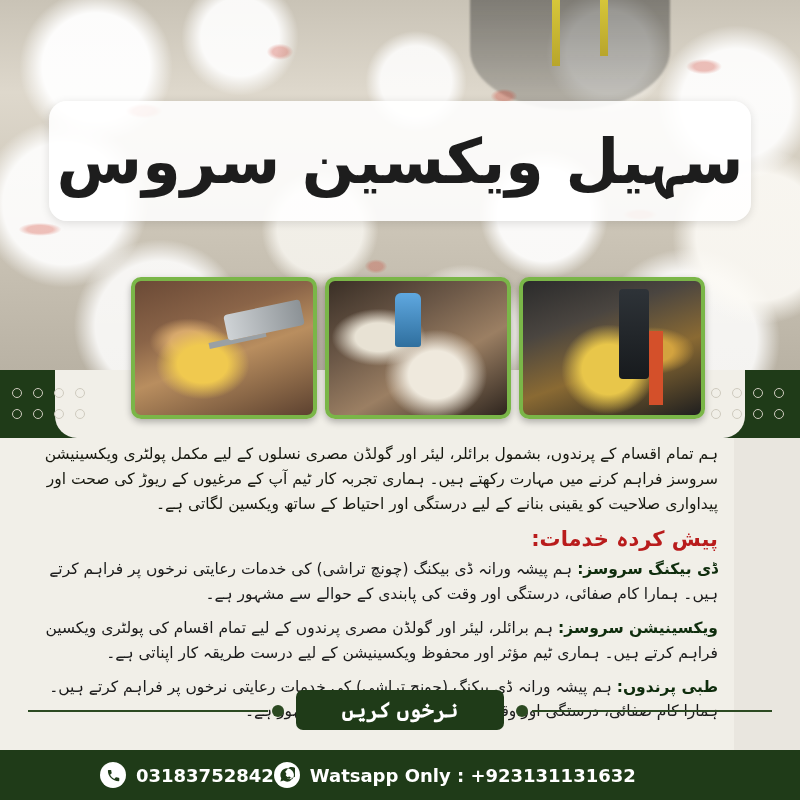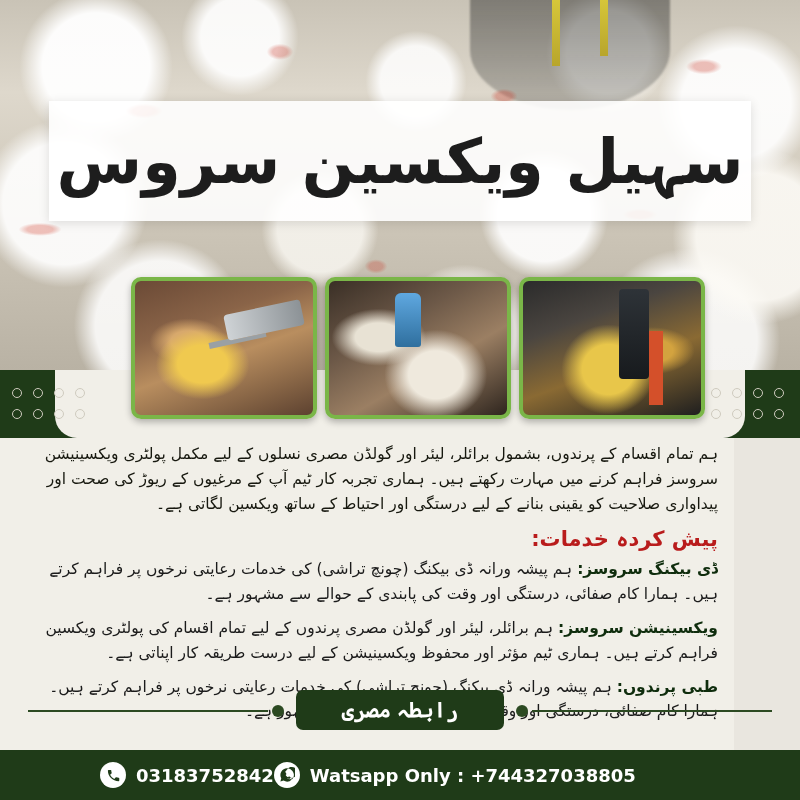--- a/index.html
+++ b/index.html
@@ -72,21 +72,21 @@
   .feeder-hanger.two { left: 600px; height: 60px; }
 
   
   .title-plate {
     position: absolute;
     left: 49px;
     top: 101px;
     width: 702px;
     height: 120px;
     background: rgba(255,255,255,0.88);
-    border-radius: 0;
+    border-radius: 18px;
     box-shadow: 0 2px 10px rgba(0,0,0,0.12);
     display: flex;
     align-items: center;
     justify-content: center;
   }
   .title-text {
     direction: rtl;
     font-family: "DejaVu Sans", "Liberation Sans", sans-serif;
     font-size: 62px;
     font-weight: 700;
@@ -373,36 +373,36 @@
         <b>طبی پرندوں:</b>
         <span>ہم پیشہ ورانہ ڈی بیکنگ (چونچ تراشی) کی خدمات رعایتی نرخوں پر فراہم کرتے ہیں۔ ہمارا کام صفائی، درستگی اور وقت کی پابندی کے حوالے سے مشہور ہے۔</span>
       </p>
     </div>
 
     <div class="cta-wrap">
       <div class="cta-line l"></div>
       <div class="cta-line r"></div>
       <div class="cta-dot d1"></div>
       <div class="cta-dot d2"></div>
-      <button class="cta-btn">رابطہ مصری</button>
+      <button class="cta-btn">نرخوں کریں</button>
     </div>
   </div>
 
   <div class="footer">
     <div class="footer-item phone">
       <span class="circ">
         <svg width="15" height="15" viewBox="0 0 24 24" fill="#1f3b18">
           <path d="M6.6 10.8c1.4 2.8 3.8 5.2 6.6 6.6l2.2-2.2c.3-.3.7-.4 1.1-.3 1.2.4 2.4.6 3.7.6.6 0 1 .4 1 1V20c0 .6-.4 1-1 1C10.6 21 3 13.4 3 4c0-.6.4-1 1-1h3.5c.6 0 1 .4 1 1 0 1.3.2 2.5.6 3.7.1.4 0 .8-.3 1.1l-2.2 2z"></path>
         </svg>
       </span>
       <span>03183752842</span>
     </div>
     <div class="footer-item wa">
       <span class="circ">
         <svg width="16" height="16" viewBox="0 0 24 24" fill="#1f3b18">
           <path d="M12 2a10 10 0 00-8.6 15l-1.3 4.7 4.8-1.3A10 10 0 1012 2zm0 2a8 8 0 116.9 12l-.3.5.6 2.2-2.3-.6-.4.2A8 8 0 0112 4zm-3.3 4c-.2 0-.5.1-.7.3-.3.3-.9.9-.9 2.1s.9 2.4 1 2.6c.1.2 1.8 2.9 4.4 3.9 2.2.9 2.6.7 3.1.7.5 0 1.5-.6 1.7-1.2.2-.6.2-1.1.1-1.2 0-.1-.2-.2-.5-.3l-1.6-.8c-.2-.1-.4-.1-.6.1l-.7.9c-.1.2-.3.2-.5.1-.2-.1-1.1-.4-2-1.3-.7-.6-1.2-1.4-1.3-1.6-.1-.2 0-.4.1-.5l.4-.5c.1-.2.2-.3.3-.5.1-.2 0-.4 0-.5l-.8-1.8c-.2-.5-.4-.5-.6-.5h-.9z"></path>
         </svg>
       </span>
-      <span>Watsapp Only : +744327038805</span>
+      <span>Watsapp Only : +923131131632</span>
     </div>
   </div>
 
 </div>
 
 </body></html>

